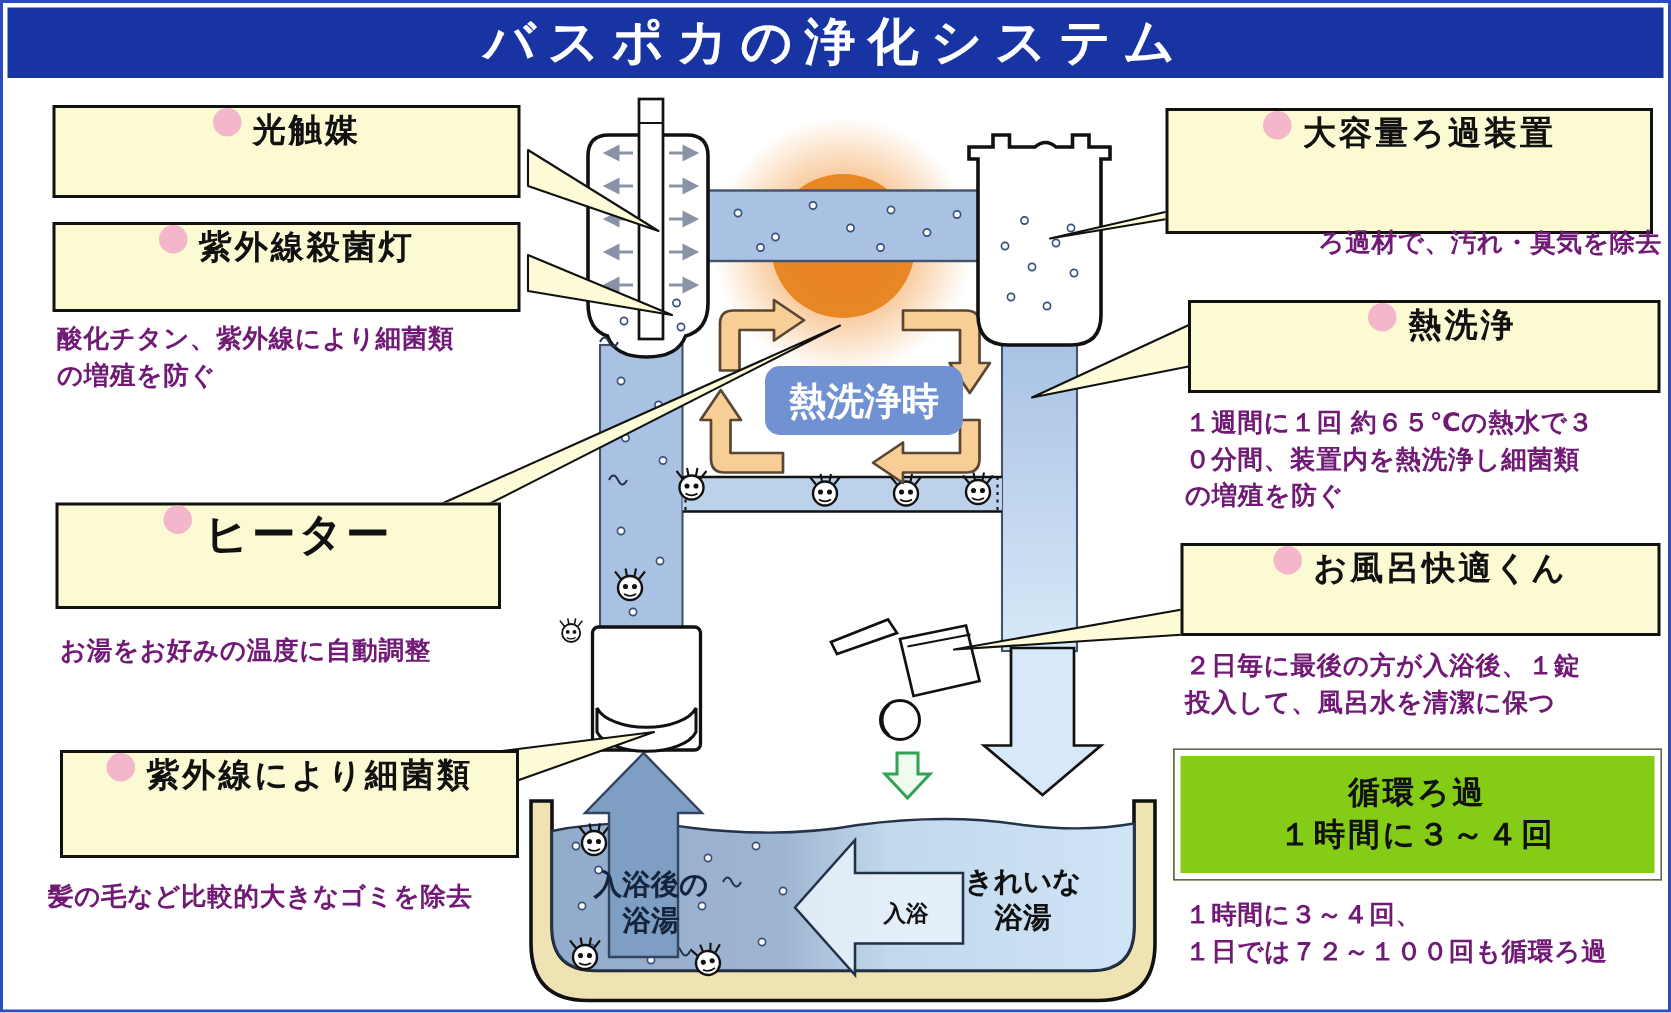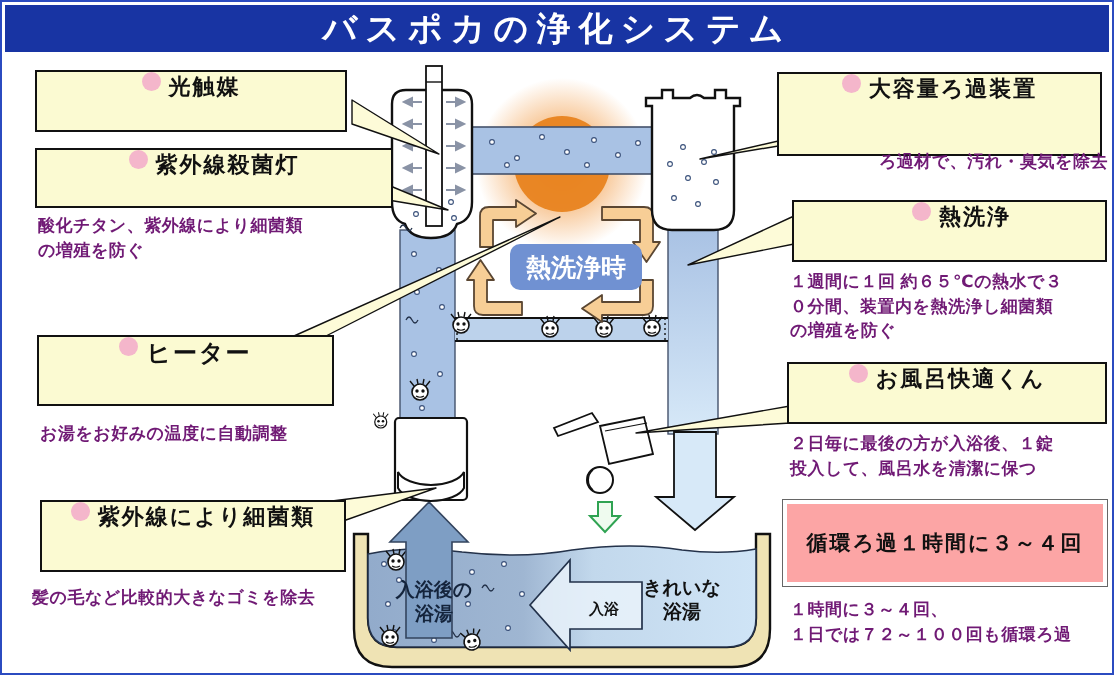--- a/index.html
+++ b/index.html
@@ -17,23 +17,23 @@
     position:absolute;background:#FBFAD2;border:2px solid #111;z-index:3;
     display:flex;align-items:flex-start;justify-content:center;box-sizing:border-box;
     font-weight:bold;color:#111;font-size:22px;letter-spacing:2px;
   }
   .dot{width:19px;height:19px;border-radius:50%;background:#F4B6CB;margin-right:8px;flex:0 0 auto;}
   .cap{
     position:absolute;color:#701a75;font-weight:bold;font-size:17px;
     line-height:1.45;white-space:pre-line;z-index:3;letter-spacing:0.5px;
   }
   .greenbox{
-    position:absolute;background:#fca5a5;border:1px solid #666;
+    position:absolute;background:#84cc16;border:1px solid #666;
     box-shadow:inset 0 0 0 4px #fff;z-index:3;box-sizing:border-box;
-    display:flex;align-items:center;justify-content:center;
+    display:flex;flex-direction:column;align-items:center;justify-content:center;
     color:#111;font-weight:bold;font-size:21px;line-height:1.35;letter-spacing:2px;
   }
   svg{position:absolute;left:0;top:0;z-index:1;}
 </style>
 </head>
 <body>
 
 <div class="stage">
 
   <svg width="1114" height="675" viewBox="0 0 1114 675">
@@ -230,28 +230,28 @@
       <polygon points="788,404 634,431 788,421"></polygon>
     </g>
   </svg>
 
   <div class="banner">バスポカの浄化システム</div>
 
   <div class="lbox" style="left:33px;top:68px;width:312px;height:62px;">
     <span class="dot"></span>
     <span>光触媒</span>
   </div>
-  <div class="lbox" style="left:33px;top:146px;width:358px;height:60px;">
+  <div class="lbox" style="left:33px;top:146px;width:312px;height:60px;">
     <span class="dot"></span>
     <span>紫外線殺菌灯</span>
   </div>
   <div class="cap" style="left:36px;top:212px;width:330px;">酸化チタン、紫外線により細菌類
 の増殖を防ぐ</div>
 
-  <div class="lbox" style="left:35px;top:333px;width:297px;height:71px;font-size:24px;">
+  <div class="lbox" style="left:35px;top:333px;width:297px;height:71px;font-size:29px;">
     <span class="dot"></span>
     <span>ヒーター</span>
   </div>
   <div class="cap" style="left:38px;top:420px;width:330px;">お湯をお好みの温度に自動調整</div>
 
   <div class="lbox" style="left:38px;top:498px;width:306px;height:72px;">
     <span class="dot"></span>
     <span>紫外線により細菌類</span>
   </div>
   <div class="cap" style="left:30px;top:584px;width:340px;">髪の毛など比較的大きなゴミを除去</div>

